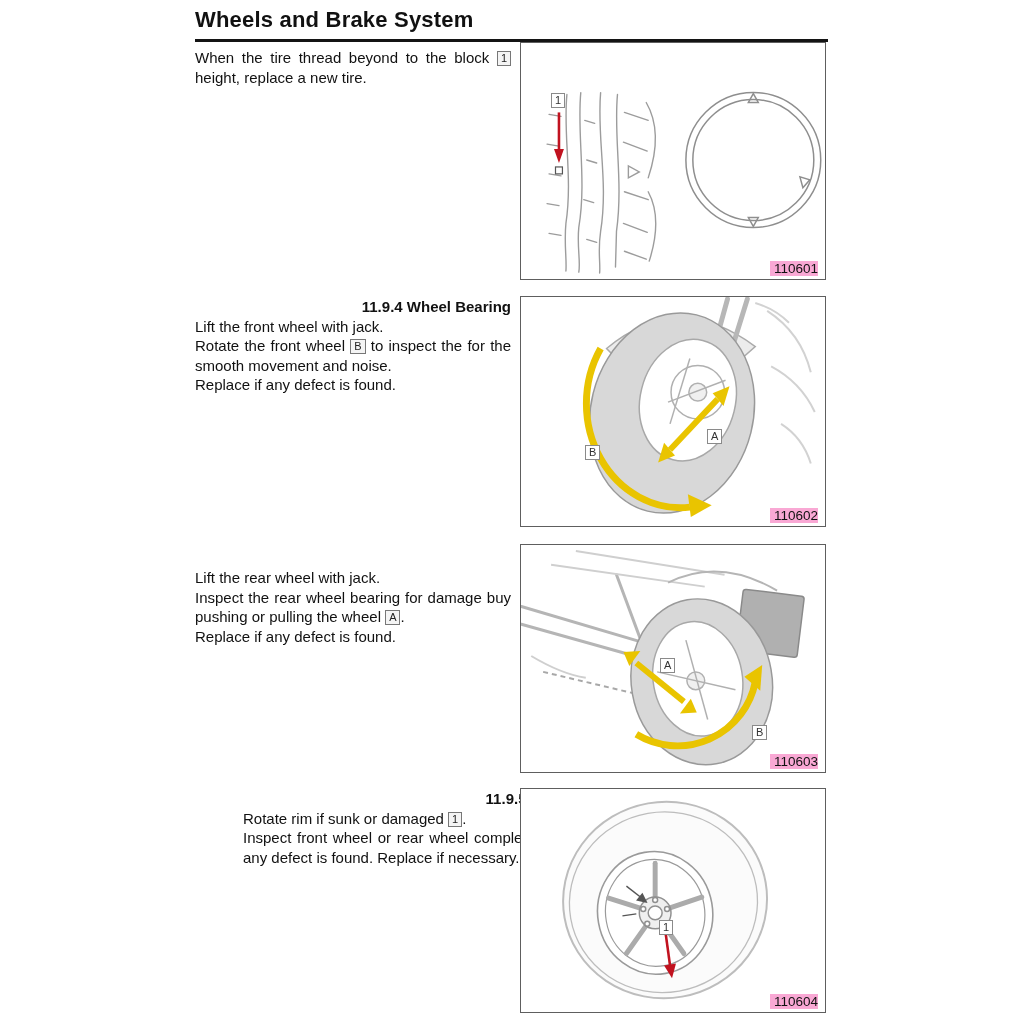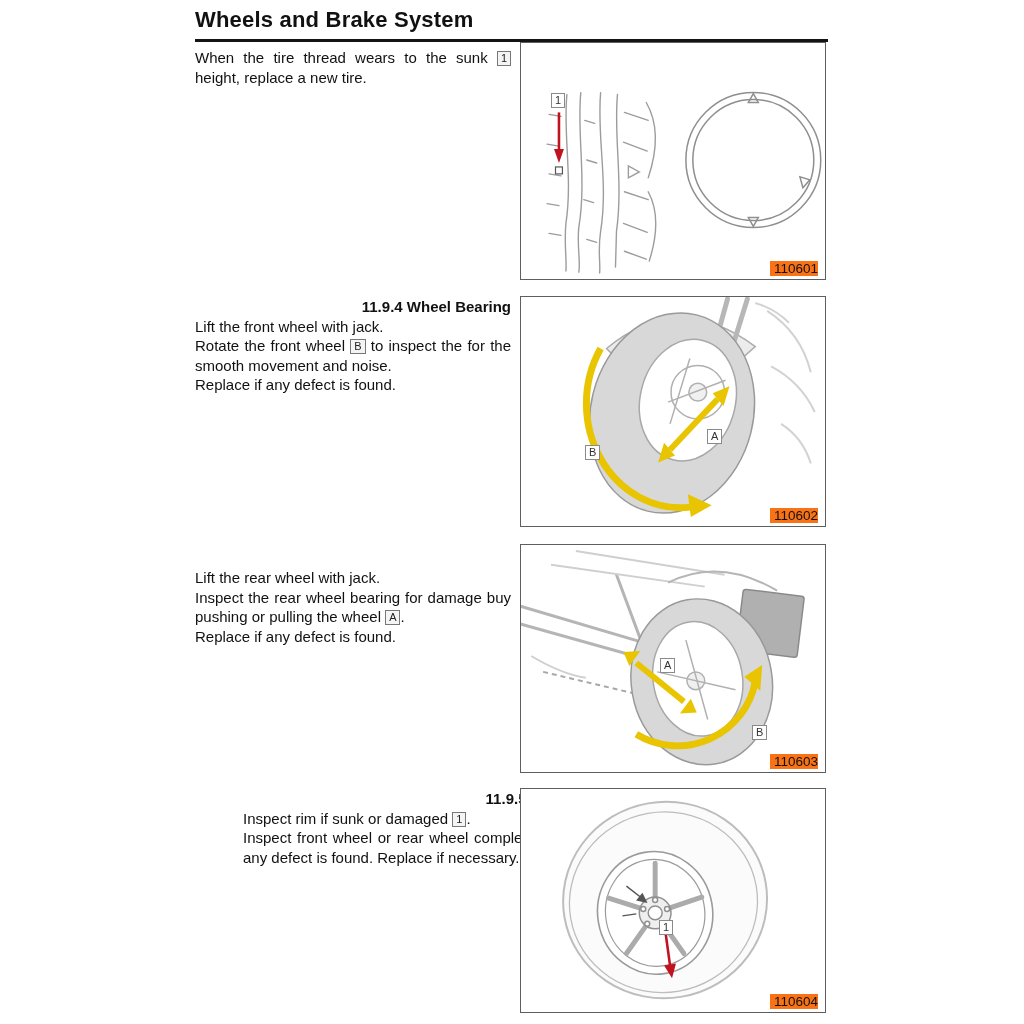--- a/index.html
+++ b/index.html
@@ -32,21 +32,21 @@
     vertical-align: 1px; color: #222;
   }
 
   .figure {
     position: absolute; left: 520px; width: 306px;
     border: 1px solid #5e5e5e; background: #fff;
   }
   .figure svg { display: block; width: 100%; height: 100%; }
   .fignum {
     position: absolute; right: 7px; bottom: 3px;
-    font-size: 13.5px; color: #111; background: #f97316; padding-left: 4px;
+    font-size: 13.5px; color: #111; background: #f9a8d4; padding-left: 4px;
   }
   .figlabel {
     position: absolute;
     border: 1px solid #8a8a8a; background: #fff;
     font-size: 11px; line-height: 13px; padding: 0 3px; color: #333;
   }
   #fig1 { top: 42px;  height: 238px; }
   #fig2 { top: 296px; height: 231px; }
   #fig3 { top: 544px; height: 229px; }
   #fig4 { top: 788px; height: 225px; }
@@ -59,39 +59,39 @@
 </head>
 <body>
 
 <div class="page">
 
   <div class="title-block">
     <h1>Wheels and Brake System</h1>
   </div>
 
   <div class="textcol" id="sec-tire">
-    <p><span>When the tire thread wears to the sunk </span><span class="refbox">1</span><span> height, replace a new tire.</span></p>
+    <p><span>When the tire thread beyond to the block </span><span class="refbox">1</span><span> height, replace a new tire.</span></p>
   </div>
 
   <div class="textcol" id="sec-front">
     <h2>11.9.4 Wheel Bearing</h2>
     <p><span>Lift the front wheel with jack.</span></p>
     <p><span>Rotate the front wheel </span><span class="refbox">B</span><span> to inspect the for the smooth movement and noise.</span></p>
     <p><span>Replace if any defect is found.</span></p>
   </div>
 
   <div class="textcol" id="sec-rear">
     <p><span>Lift the rear wheel with jack.</span></p>
     <p><span>Inspect the rear wheel bearing for damage buy pushing or pulling the wheel </span><span class="refbox">A</span><span>.</span></p>
     <p><span>Replace if any defect is found.</span></p>
   </div>
 
   <div class="textcol" id="sec-rim">
     <h2>11.9.5 Rim</h2>
-    <p><span>Inspect rim if sunk or damaged </span><span class="refbox">1</span><span>.</span></p>
+    <p><span>Rotate rim if sunk or damaged </span><span class="refbox">1</span><span>.</span></p>
     <p><span>Inspect front wheel or rear wheel completely if any defect is found. Replace if necessary.</span></p>
   </div>
 
   <div class="figure" id="fig1">
     <svg viewBox="0 0 306 238">
       <g stroke="#9c9c9c" stroke-width="1.4" fill="none" stroke-linecap="round">
 
         <path d="M46,52 C42,92 52,136 45,182 C43,202 46,218 45,230"></path>
         <path d="M60,50 C56,92 66,138 58,186 C56,206 60,220 58,231"></path>
         <path d="M80,50 C76,95 88,140 80,190 C77,210 80,222 79,232"></path>

